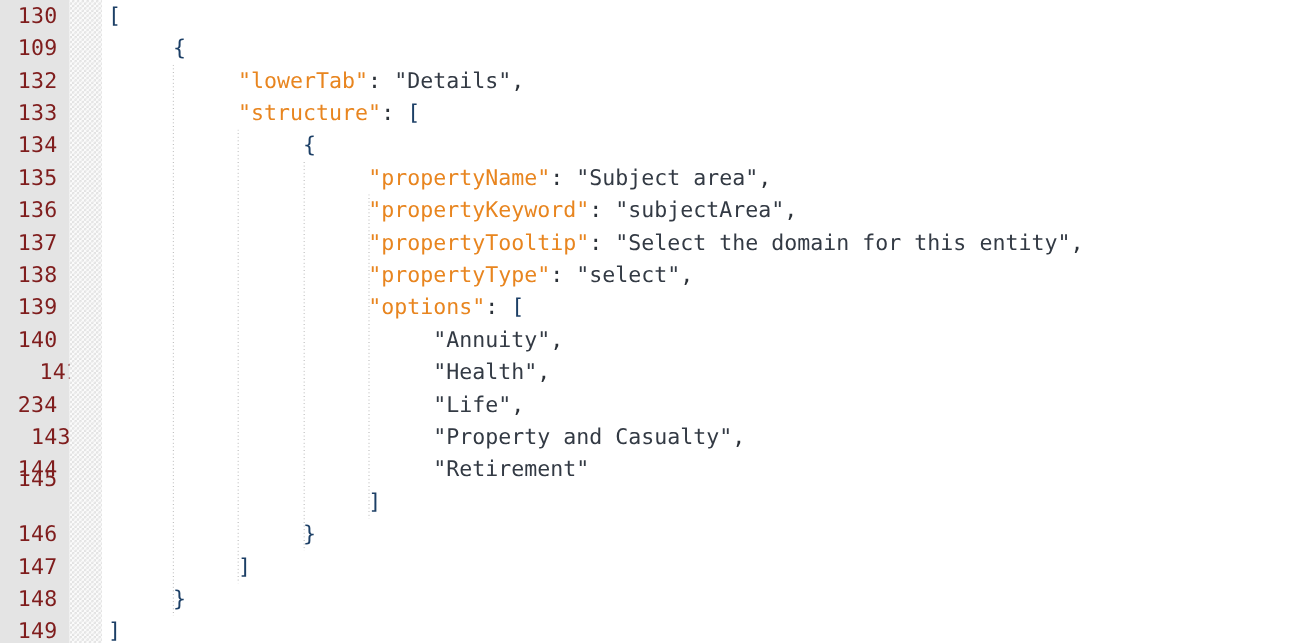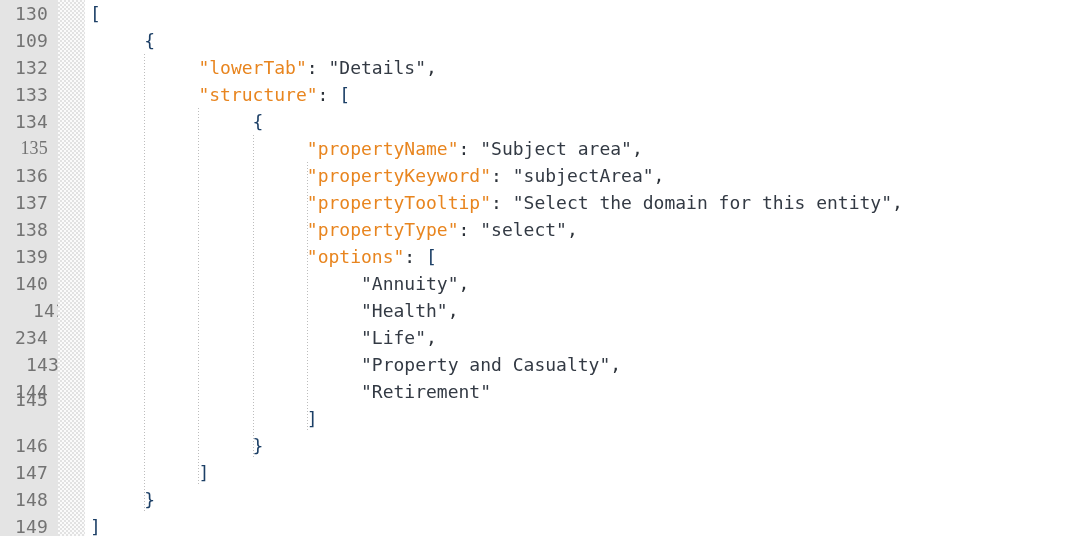--- a/index.html
+++ b/index.html
@@ -31,21 +31,21 @@
     background: #e4e4e4;
   }
   .linenum {
     position: absolute;
     left: 0;
     width: 48px;
     height: 27px;
     line-height: 27px;
     text-align: right;
     font-size: 18px;
-    color: #737373;
+    color: #7f1d1d;
     letter-spacing: 0.2px;
     white-space: pre;
   }
 
   
   #fold-gutter {
     position: absolute;
     left: 58px; top: 0;
     width: 27px;
     height: 536px;
@@ -133,21 +133,21 @@
 <body>
 
 <div id="editor">
 
   <div id="linenum-gutter">
       <div class="linenum" style="top: 0px;">130</div>
       <div class="linenum" style="top: 27px;">109</div>
       <div class="linenum" style="top: 54px;">132</div>
       <div class="linenum" style="top: 81px;">133</div>
       <div class="linenum" style="top: 108px;">134</div>
-      <div class="linenum" style="top: 135px; font-family: Liberation Serif, serif;">135</div>
+      <div class="linenum" style="top: 135px;">135</div>
       <div class="linenum" style="top: 162px;">136</div>
       <div class="linenum" style="top: 189px;">137</div>
       <div class="linenum" style="top: 216px;">138</div>
       <div class="linenum" style="top: 243px;">139</div>
       <div class="linenum" style="top: 270px;">140</div>
       <div class="linenum" style="top: 297px; margin-left: 18px;">141</div>
       <div class="linenum" style="top: 324px;">234</div>
       <div class="linenum" style="top: 351px; padding-left: 11px;">143</div>
       <div class="linenum" style="top: 378px;">144</div>
       <div class="linenum" style="top: 386px;">145</div>

